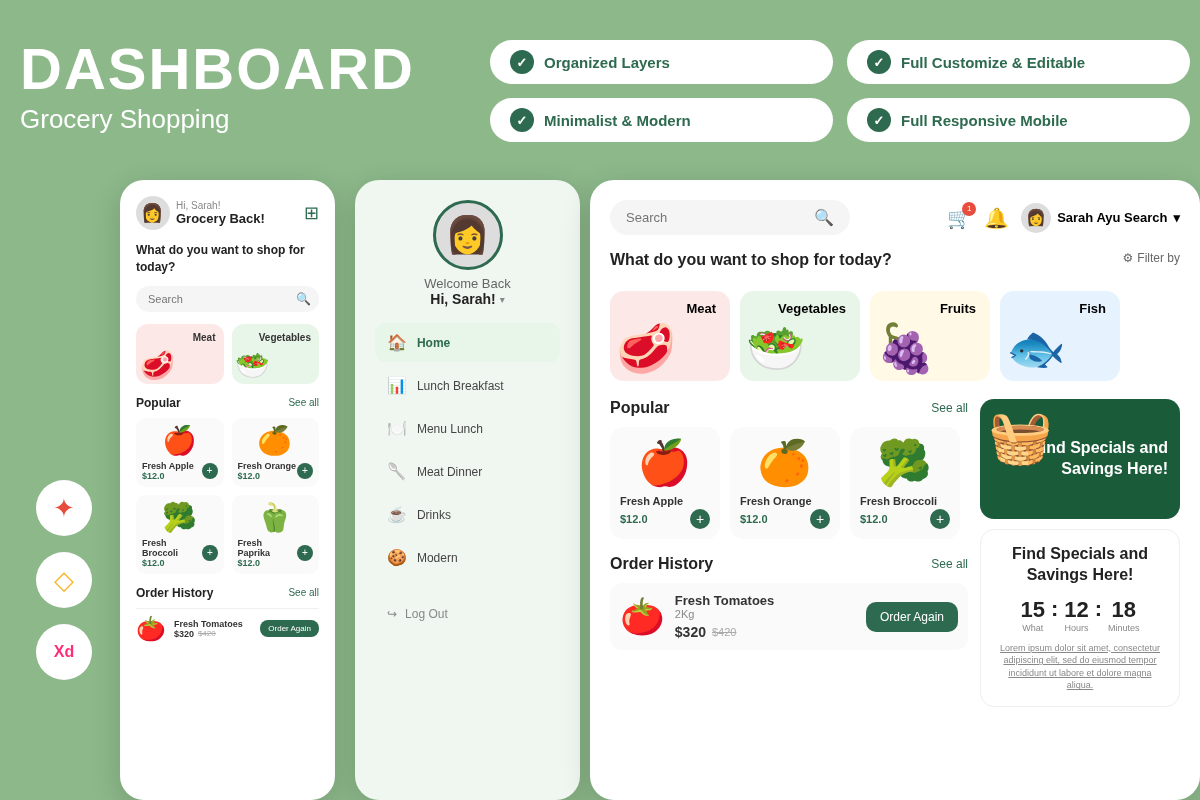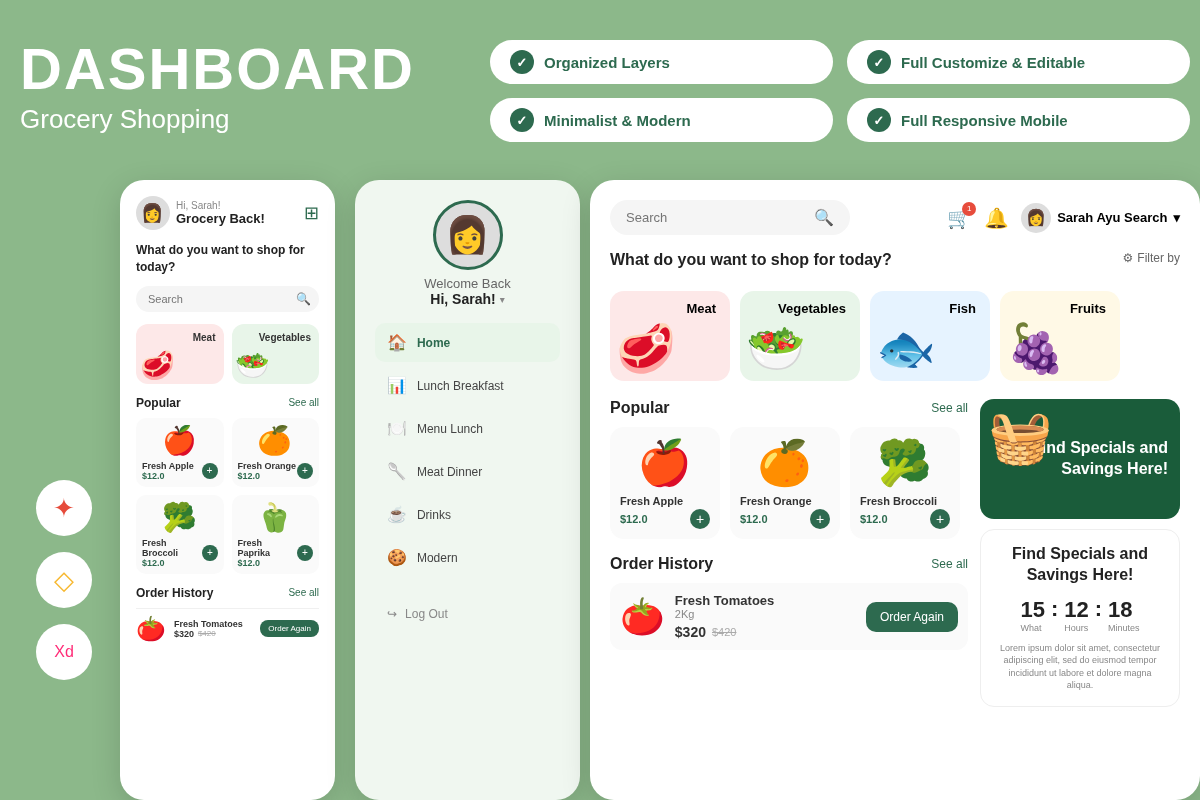--- a/index.html
+++ b/index.html
@@ -386,25 +386,25 @@
 
     
     .dp-timer-card {
       background: white;
       border-radius: 14px;
       padding: 14px;
       border: 1px solid #eee;
     }
     .dp-timer-title { font-size: 16px; font-weight: 700; color: #222; text-align: center; margin-bottom: 10px; line-height: 1.3; }
     .dp-timer { display: flex; align-items: center; justify-content: center; gap: 6px; margin-bottom: 8px; }
-    .dp-time-box { text-align: left; }
+    .dp-time-box { text-align: center; }
     .dp-time-num { font-size: 22px; font-weight: 700; color: #222; }
     .dp-time-label { font-size: 9px; color: #888; }
     .dp-time-sep { font-size: 22px; font-weight: 700; color: #222; margin-bottom: 12px; }
-    .dp-timer-desc { font-size: 9px; color: #888; text-align: center; line-height: 1.4; }
+    .dp-timer-desc { font-size: 9px; color: #888; text-align: center; line-height: 1.4; text-decoration: underline; }
   </style>
 </head>
 <body>
 
 <div class="branding">
   <div class="branding-title">DASHBOARD</div>
   <div class="branding-subtitle">Grocery Shopping</div>
 </div>
 
 <div class="badges">
@@ -422,21 +422,21 @@
   </div>
   <div class="badge">
     <div class="badge-check">✓</div>
     <span>Full Responsive Mobile</span>
   </div>
 </div>
 
 <div class="tool-icons">
   <div class="tool-icon figma">✦</div>
   <div class="tool-icon sketch">◇</div>
-  <div class="tool-icon xd" style="font-size:16px;font-weight:normal;">Xd</div>
+  <div class="tool-icon xd" style="font-size:16px;font-weight:bold;">Xd</div>
 </div>
 
 <div class="mobile-panel">
   <div class="mp-header">
     <div style="display:flex;align-items:center;gap:6px;">
       <div class="mp-avatar">👩</div>
       <div>
         <div class="mp-greeting">Hi, Sarah!</div>
         <div class="mp-name">Grocery Back!</div>
       </div>
@@ -593,27 +593,27 @@
 
   <div class="dp-categories">
     <div class="dp-cat meat">
       <span>Meat</span>
       <span class="dp-cat-emoji">🥩</span>
     </div>
     <div class="dp-cat veg">
       <span>Vegetables</span>
       <span class="dp-cat-emoji">🥗</span>
     </div>
+    <div class="dp-cat fruits">
+      <span>Fruits</span>
+      <span class="dp-cat-emoji">🍇</span>
+    </div>
     <div class="dp-cat fish">
       <span>Fish</span>
       <span class="dp-cat-emoji">🐟</span>
-    </div>
-    <div class="dp-cat fruits">
-      <span>Fruits</span>
-      <span class="dp-cat-emoji">🍇</span>
     </div>
   </div>
 
   <div class="dp-content">
     <div class="dp-left">
 
       <div class="dp-section-header">
         <span class="dp-section-title">Popular</span>
         <span class="dp-see-all">See all</span>
       </div>

